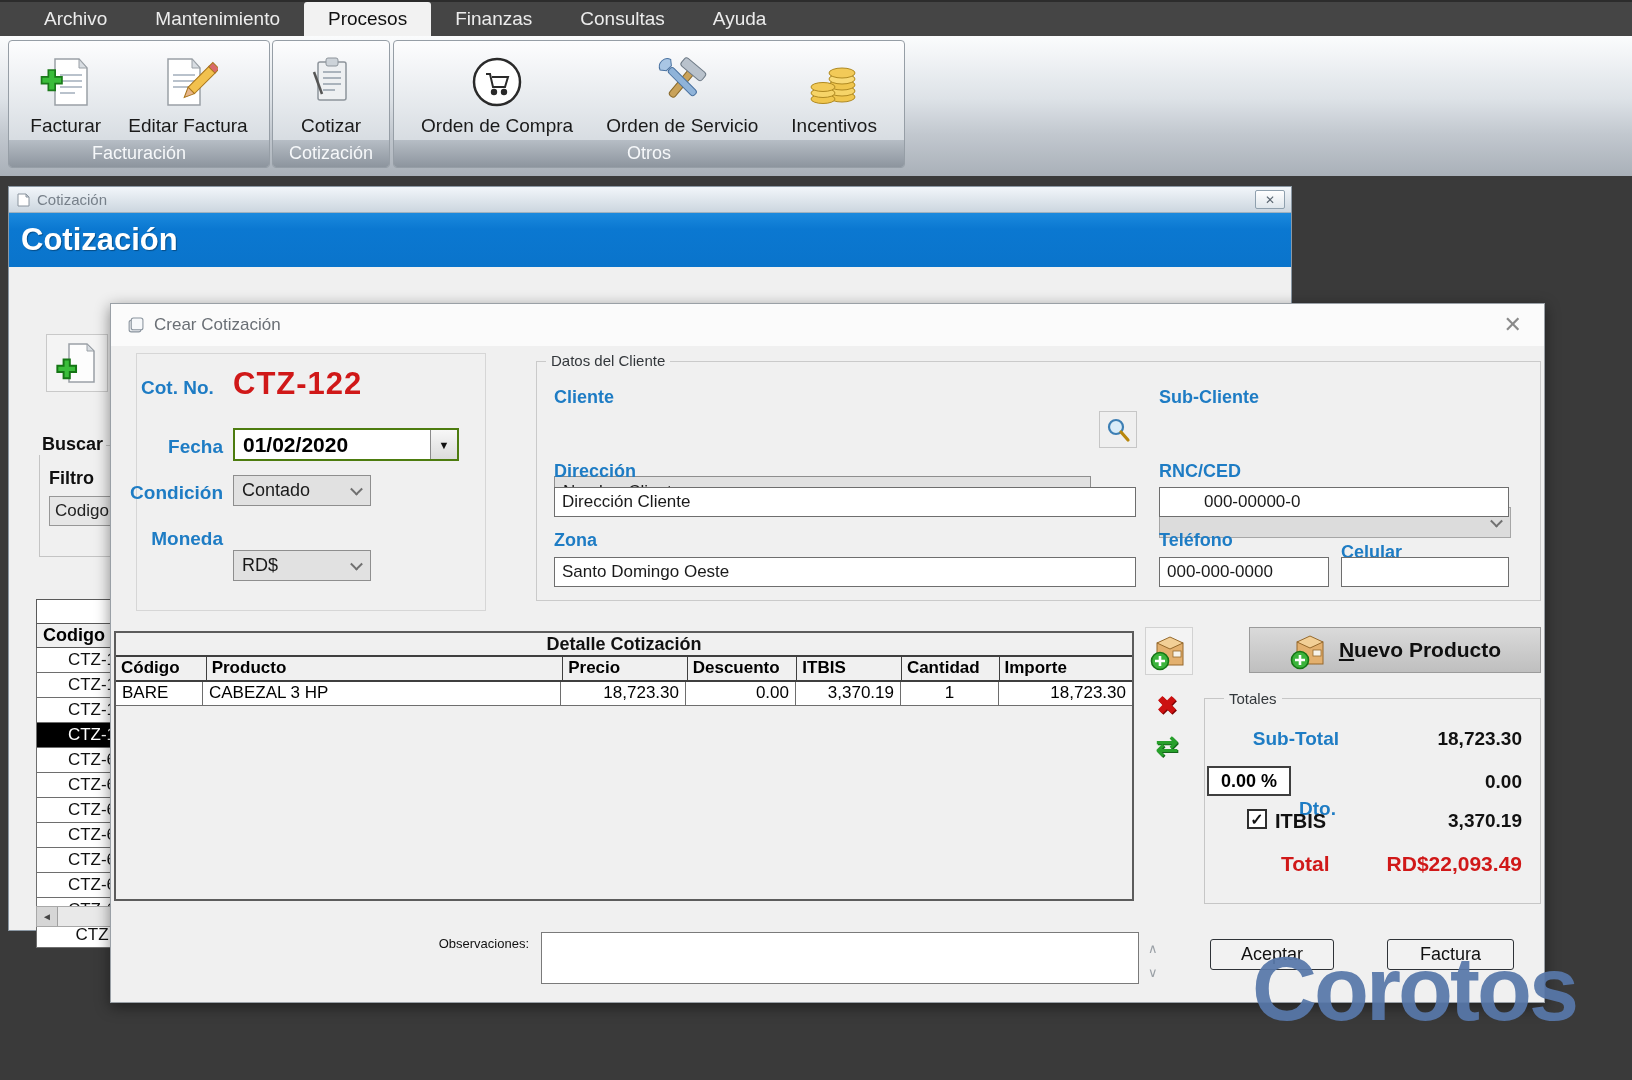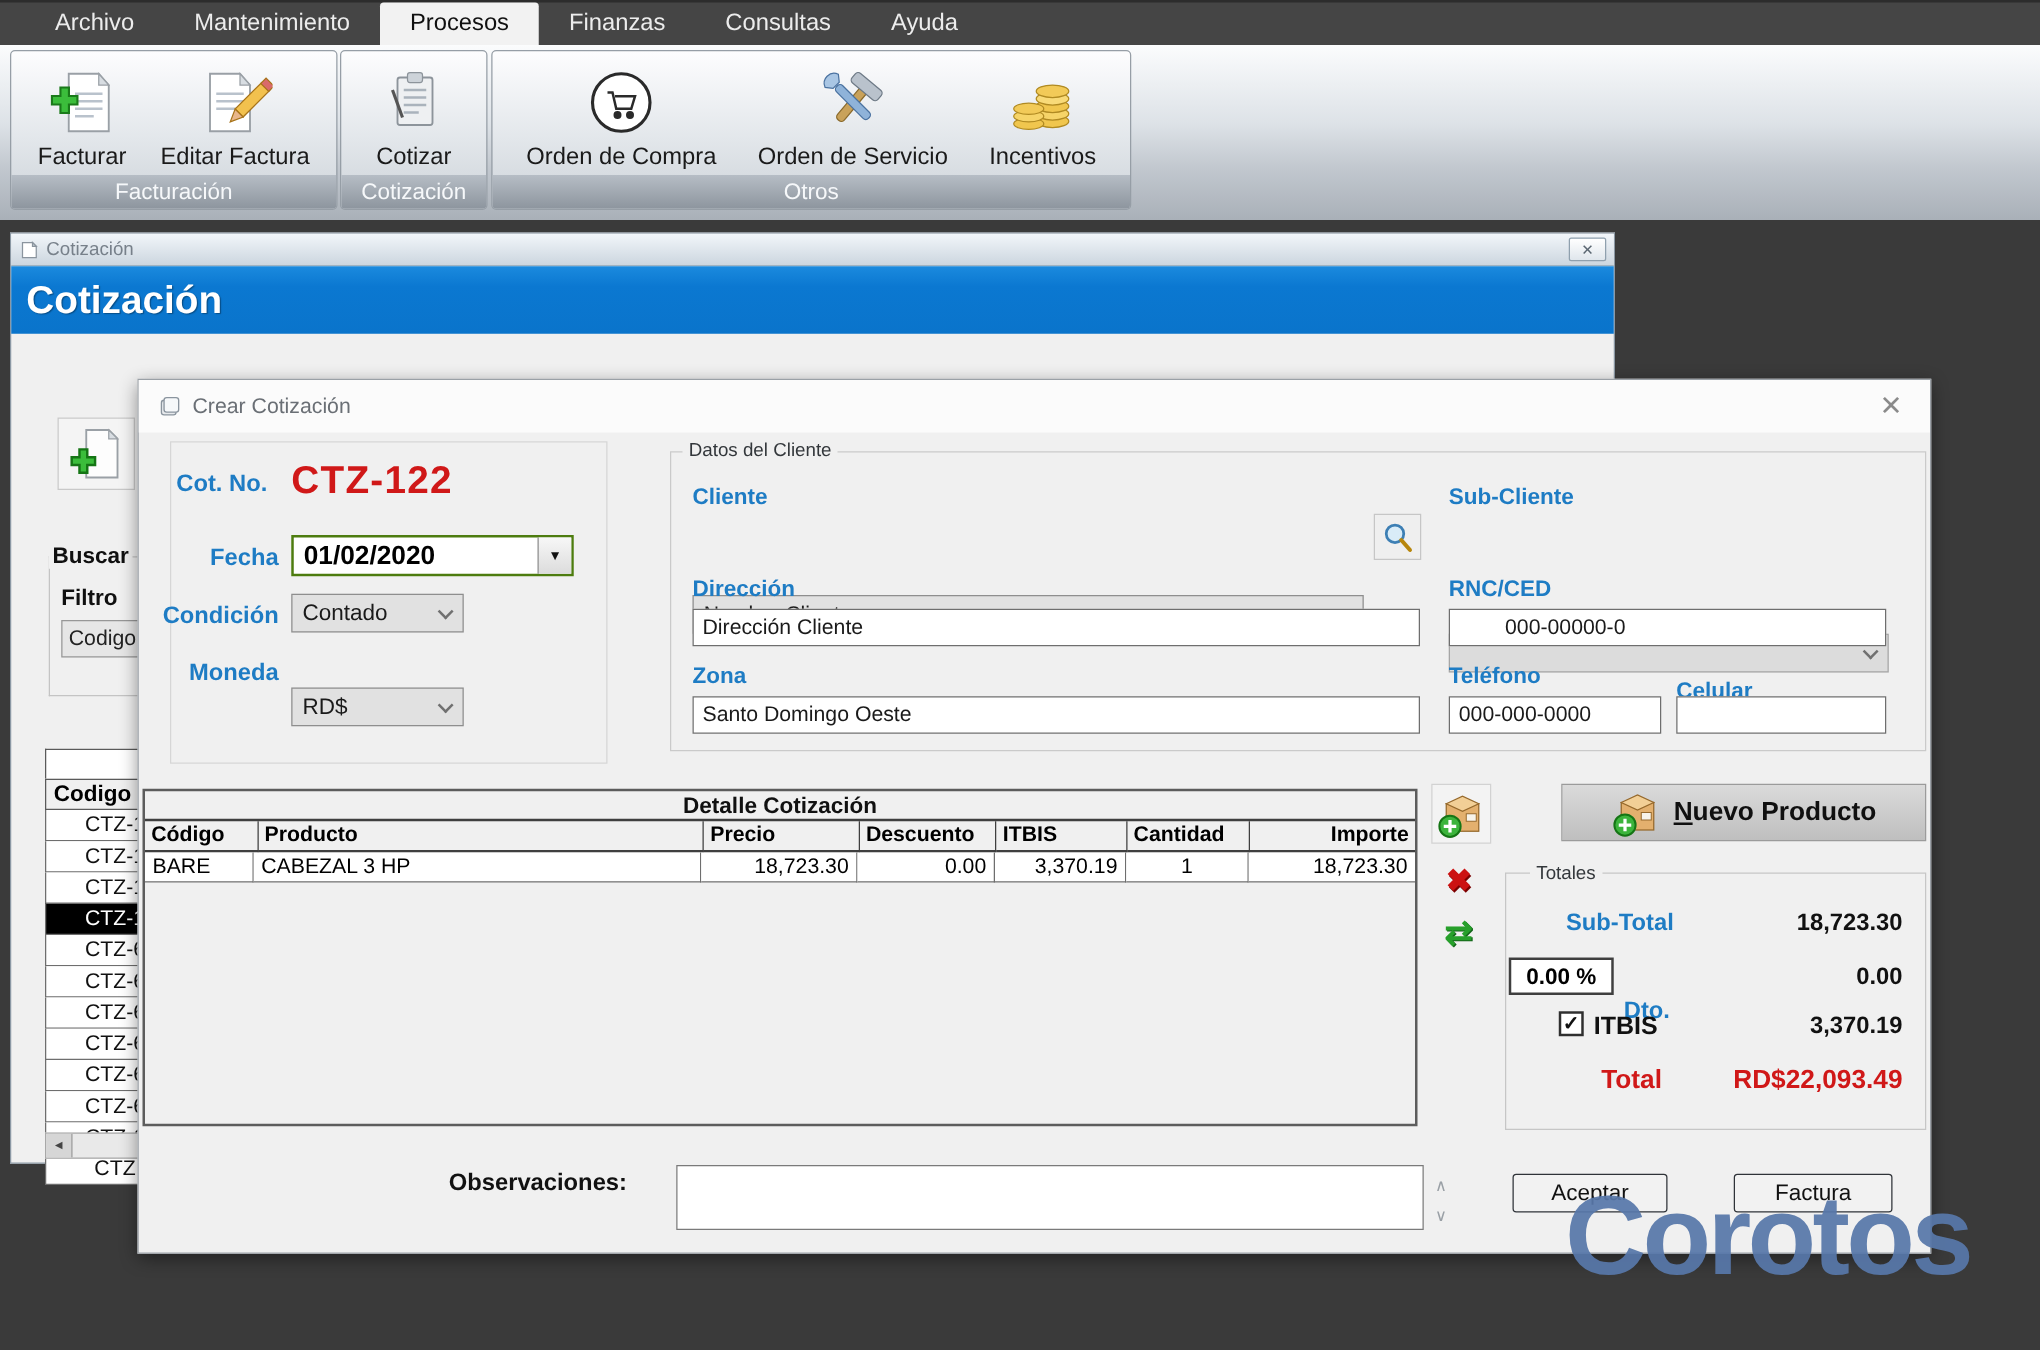--- a/index.html
+++ b/index.html
@@ -368,21 +368,21 @@
 
   <div class="abs det-wrap">
     <div class="det-title">Detalle Cotización</div>
     <div class="det-cols">
       <div style="width:91px;">Código</div>
       <div style="width:358px;">Producto</div>
       <div style="width:125px;">Precio</div>
       <div style="width:110px;">Descuento</div>
       <div style="width:105px;">ITBIS</div>
       <div style="width:98px;">Cantidad</div>
-      <div style="width:133px; border-right:none;text-align:right;">Importe</div>
+      <div style="width:133px; border-right:none;">Importe</div>
     </div>
     <div class="det-row">
       <div style="width:87px;">BARE</div>
       <div style="width:358px;">CABEZAL 3 HP</div>
       <div style="width:125px;" class="num">18,723.30</div>
       <div style="width:110px;" class="num">0.00</div>
       <div style="width:105px;" class="num">3,370.19</div>
       <div style="width:98px;" class="ctr">1</div>
       <div style="width:133px; border-right:none;" class="num">18,723.30</div>
     </div>
@@ -421,21 +421,21 @@
   <div class="abs tot-lbl bl" style="left:1188px; top:467px;margin-top:27px;">Dto.</div>
   <div class="abs tot-val" style="right:22px; top:467px; width:160px; color:#111;">0.00</div>
 
   <div class="abs cbx checked" style="left:1136px; top:505px;"></div>
   <div class="abs tot-lbl" style="left:1164px; top:506px; color:#111; font-size:20px;">ITBIS</div>
   <div class="abs tot-val" style="right:22px; top:506px; width:160px; color:#111;">3,370.19</div>
 
   <div class="abs tot-lbl" style="left:1170px; top:548px; color:#d01818; font-size:21px;">Total</div>
   <div class="abs tot-val" style="right:22px; top:548px; width:210px; color:#d01818; font-size:21px;">RD$22,093.49</div>
 
-  <div class="abs" style="left:248px; top:632px; width:170px; font-weight:bold; font-size:19px; color:#111;">Observaciones:</div>
+  <div class="abs" style="left:248px; top:632px; width:170px; text-align:right; font-weight:normal; font-size:13px; color:#111;">Observaciones:</div>
   <div class="abs obs-area" style="left:430px; top:628px; width:598px; height:52px;"></div>
   <div class="abs spin" style="left:1037px; top:638px;">∧</div>
   <div class="abs spin" style="left:1037px; top:662px;">∨</div>
 
   <div class="abs wbtn" style="left:1099px; top:635px; width:124px; height:31px;">Aceptar</div>
   <div class="abs wbtn" style="left:1276px; top:635px; width:127px; height:31px;">Factura</div>
 </div>
 
 <div class="abs watermark">Corotos</div>
 

